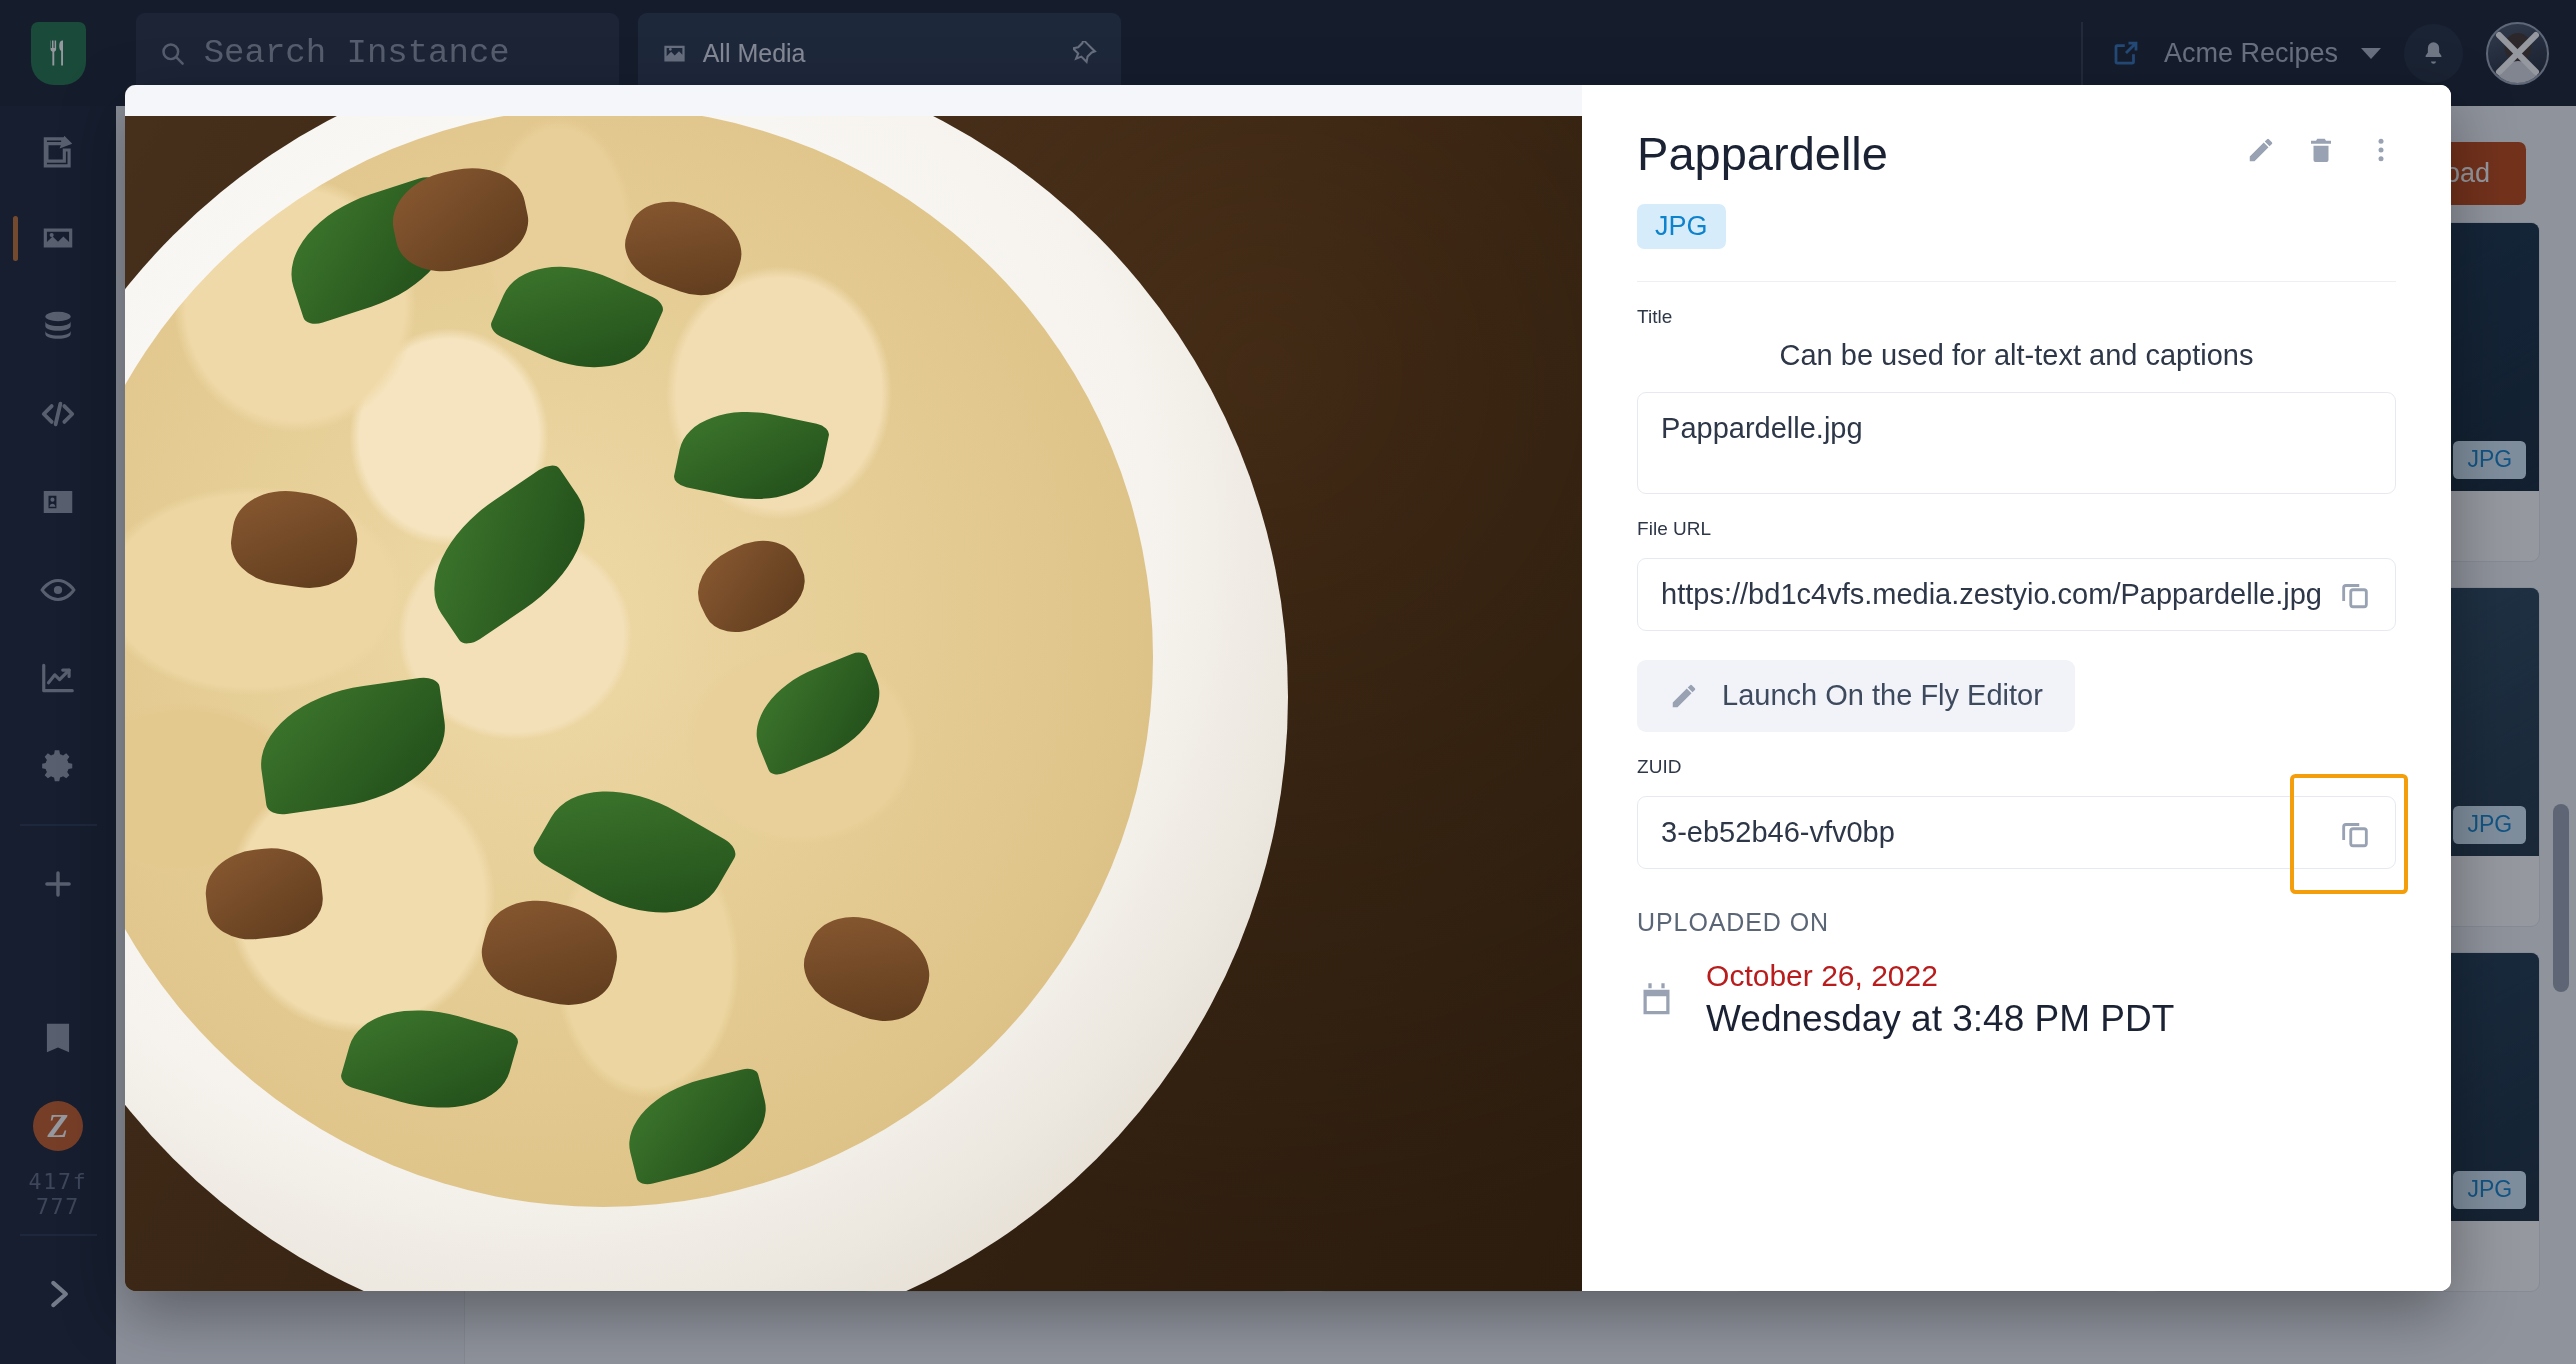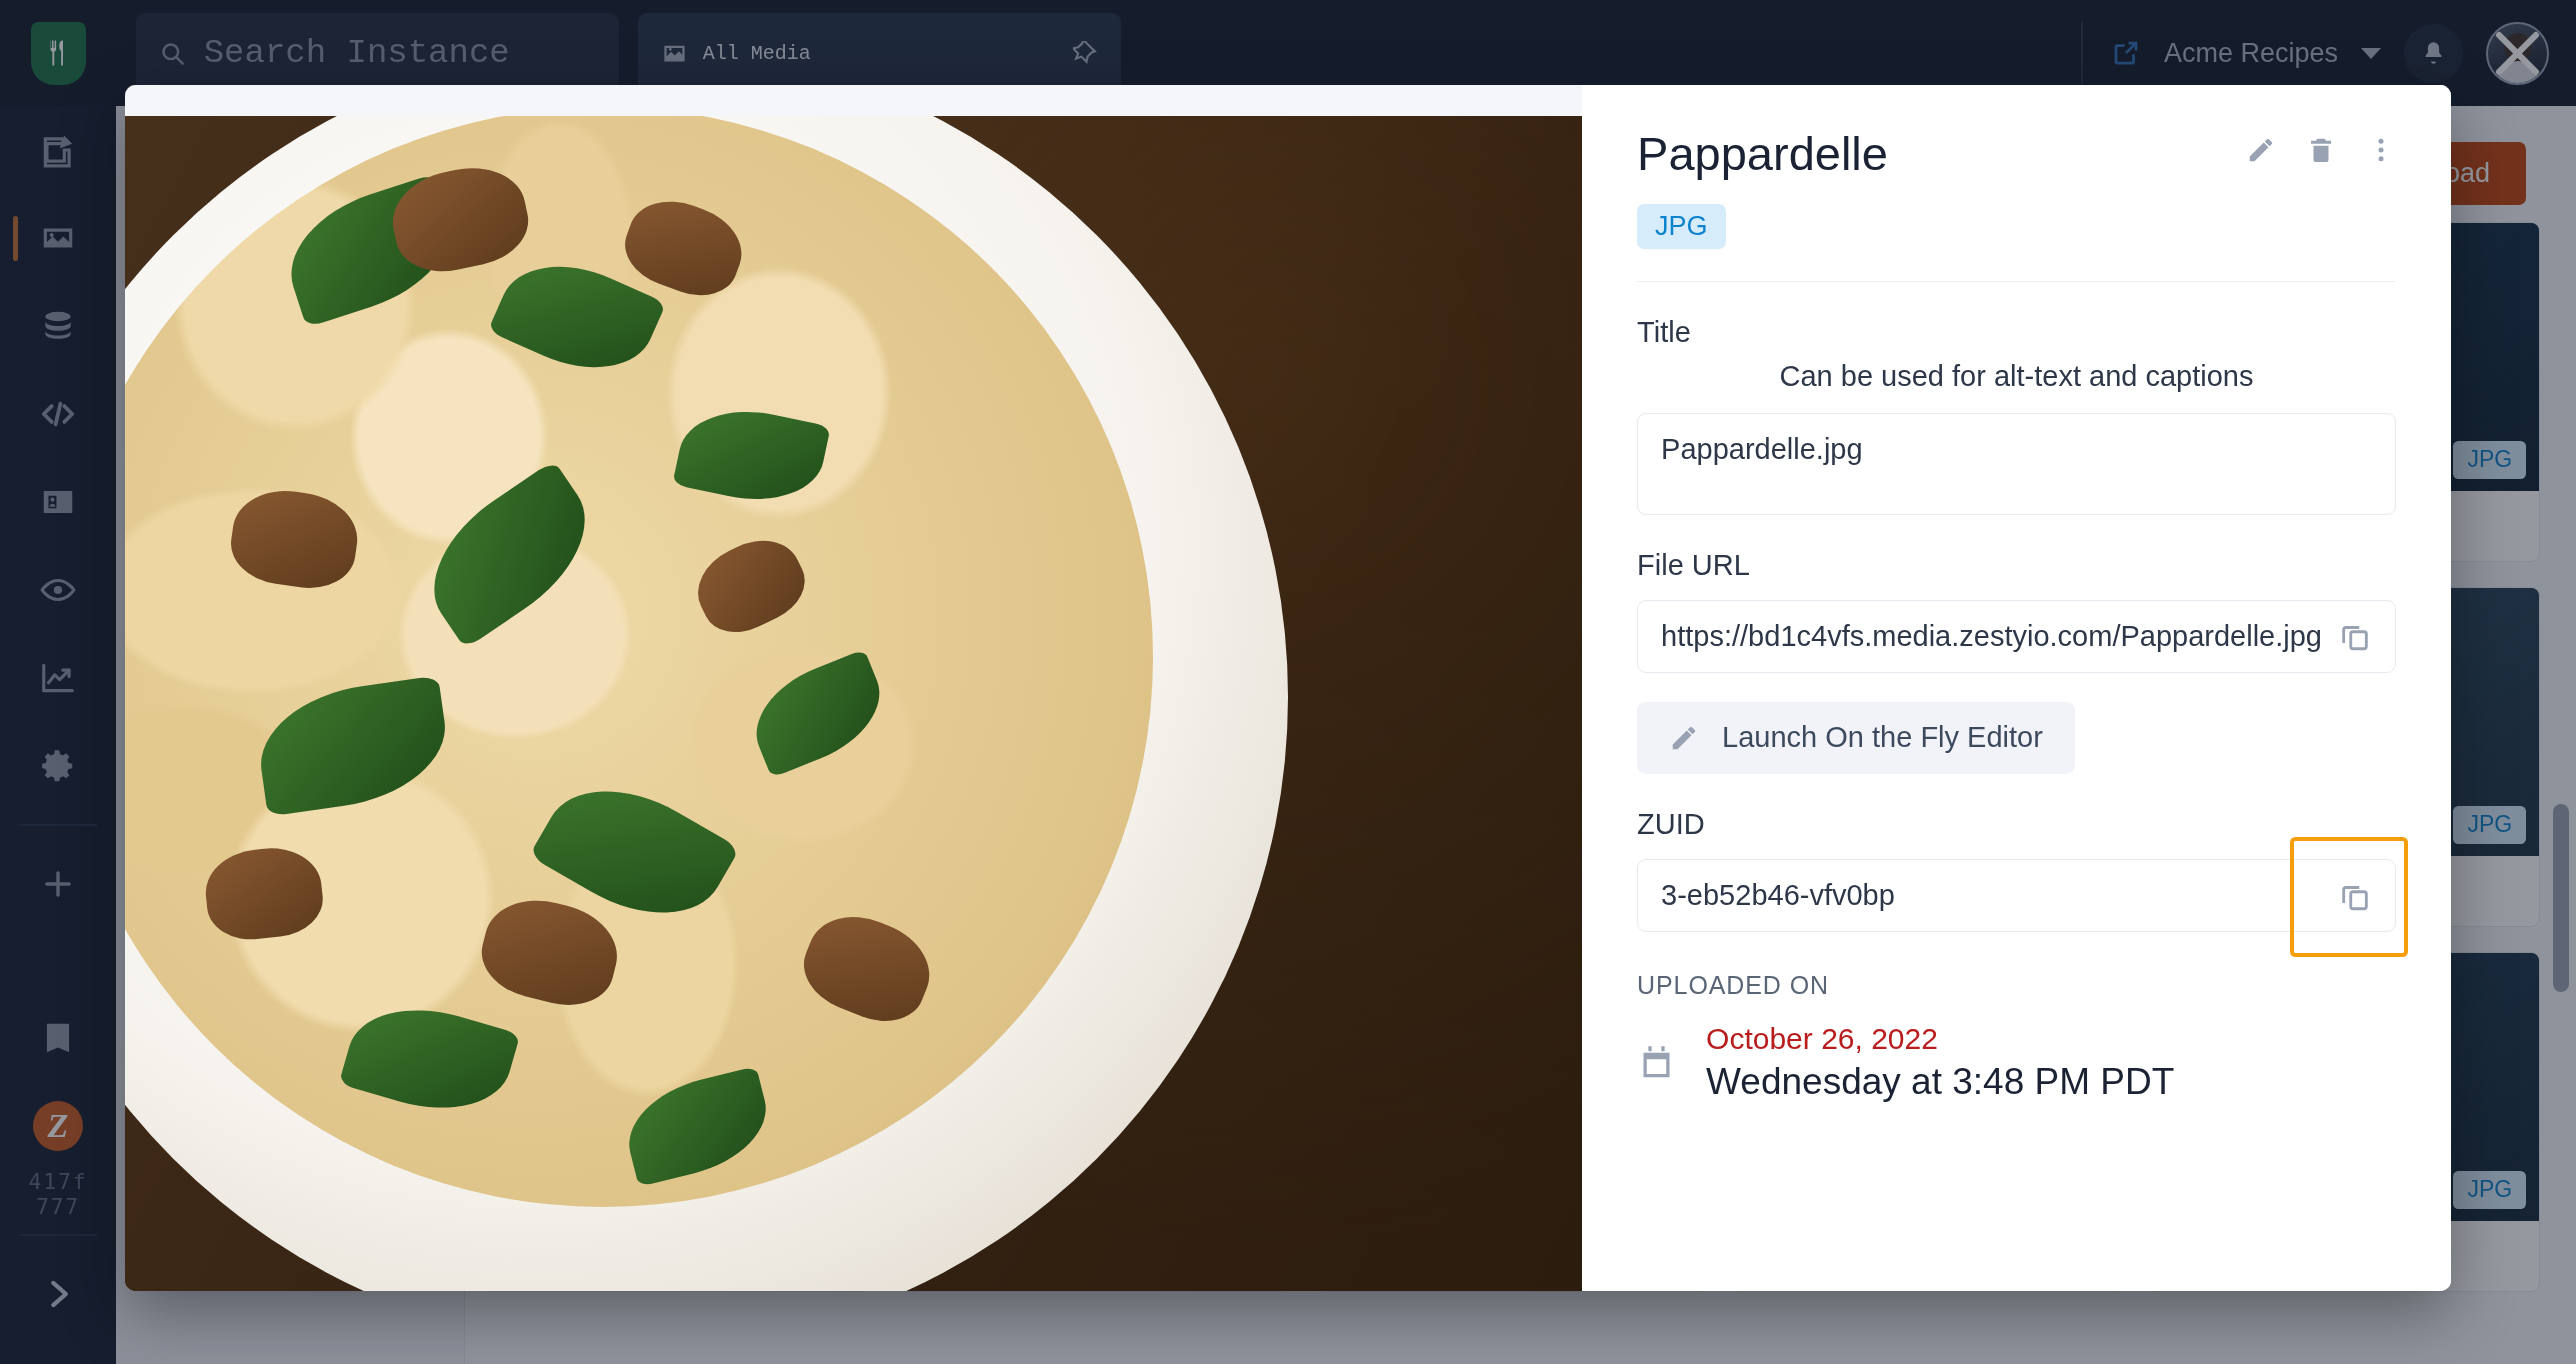--- a/index.html
+++ b/index.html
@@ -39,21 +39,21 @@
     font-size: 34px; color: #c6cdd9; width: 100%;
   }
   .search-box input::placeholder { color: #8b94a5; }
 
   .tab-chip {
     width: 483px; height: 81px; margin-left: 19.7px;
     background: #243047; border-radius: 9px 9px 0 0;
     display: flex; align-items: center; padding: 0 23px; gap: 14.3px;
   }
   .tab-chip .ticon { width: 27px; height: 27px; flex: none; color: #aab3c2; }
-  .tab-chip .tlabel { font-size: 20px; color: #dfe4ec; flex: 1; font-family: Liberation Mono, monospace; }
+  .tab-chip .tlabel { font-size: 25px; color: #dfe4ec; flex: 1; }
   .tab-chip .pin { width: 25px; height: 25px; color: #aab3c2; }
 
   .topbar-right {
     position: absolute; right: 0; top: 0; height: 106px;
     display: flex; align-items: center; gap: 23px; padding-right: 27px;
   }
   .topbar-right .divider { width: 1.8px; height: 63px; background: #2b3549; margin-right: 5.4px; }
   .ext-icon { width: 30px; height: 30px; color: #2f6fb5; }
   .instance-name { font-size: 27px; color: #aeb7c6; }
   .caret { width: 0; height: 0; border-left: 10.7px solid transparent; border-right: 10.7px solid transparent; border-top: 11.6px solid #aeb7c6; }
@@ -220,21 +220,21 @@
   .panel-title { font-size: 47px; color: #1a2233; font-weight: 400; }
   .panel-actions { margin-left: auto; display: flex; align-items: center; gap: 30px; padding-top: 9px; }
   .panel-actions svg { width: 30px; height: 30px; color: #98a2b3; }
   .badge {
     display: inline-block; margin-top: 23px;
     background: #d7ecfb; color: #0d82cd; font-size: 27px;
     padding: 7.2px 18px; border-radius: 7.2px;
   }
   .hr { height: 0.9px; background: #eceff4; margin: 32px 0 0 0; }
 
-  .field-label { font-size: 29px; color: #2d3748; margin-top: 34px; }
+  .field-label { font-size: 19px; color: #2d3748; margin-top: 24px; }
   .field-help { font-size: 29px; color: #2d3748; margin-top: 10.7px; text-align: center; }
 
   .textarea-box {
     margin-top: 19.7px; height: 102px; border: 0.9px solid #e6eaf0; border-radius: 9px;
     padding: 19.7px 23px; font-size: 29px; color: #2d3748;
   }
   .input-row {
     margin-top: 18px; height: 73px; border: 0.9px solid #e6eaf0; border-radius: 9px;
     display: flex; align-items: center; padding: 0 23px; gap: 16px; position: relative;
   }

